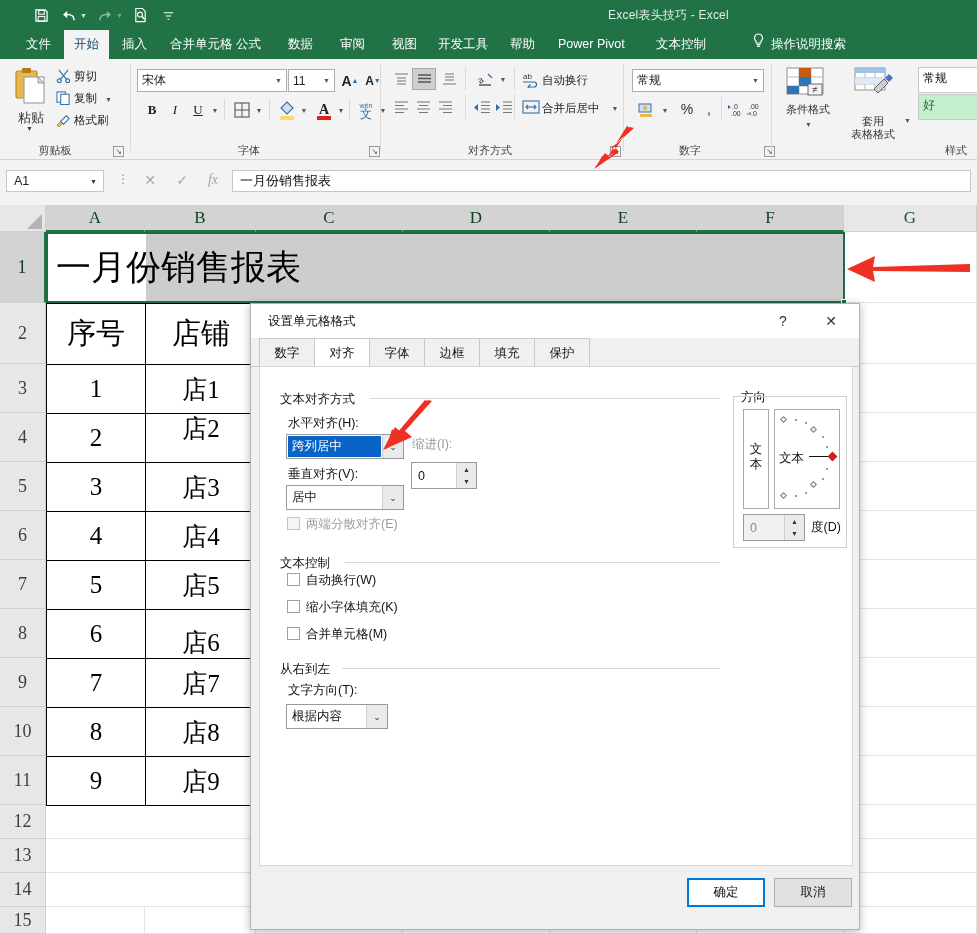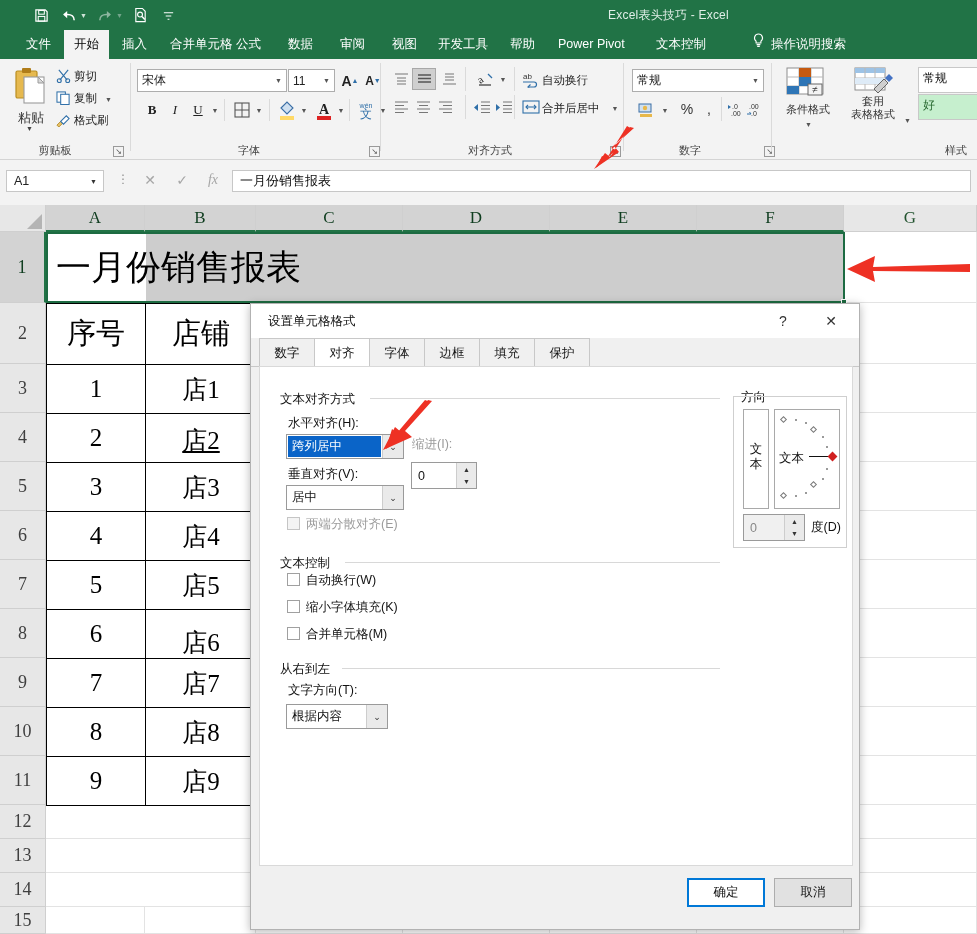--- a/index.html
+++ b/index.html
@@ -31,21 +31,21 @@
   }
   
   #tabstrip {
     position:absolute; left:0; top:30px; width:977px; height:29px;
     background:#217346;
   }
   .rtab {
     position:absolute; top:0; height:29px; line-height:29px;
     color:#fff; font-size:12.5px; padding:0 10px; white-space:nowrap;
   }
-  .rtab.active { background:#f3f3f3; color:#000000;text-align:center; }
+  .rtab.active { background:#f3f3f3; color:#0c4a6e;text-align:center; }
   #searchbox { position:absolute; top:0; height:29px; line-height:29px; color:#fff; font-size:12.5px; white-space:nowrap; }
   .bulb { display:inline-block; vertical-align:middle; margin-right:6px; }
   
   #ribbon {
     position:absolute; left:0; top:59px; width:977px; height:101px;
     background:#f3f3f3; border-bottom:1px solid #d4d4d4;
   }
   .grp { position:absolute; top:0; height:101px; }
   .grp-label {
     position:absolute; bottom:2px; width:100%; text-align:center;
@@ -475,21 +475,21 @@
     <div style="position:absolute;left:82px;top:8px;">
       <svg width="42" height="32" viewBox="0 0 42 32">
         <rect x="1" y="1" width="30" height="22" fill="#fff" stroke="#8e8e8e" stroke-width="1"></rect>
         <rect x="1" y="1" width="30" height="5" fill="#9dc3e6"></rect>
         <path d="M11 1v22M21 1v22M1 11h30M1 17h30" stroke="#b9b9b9" stroke-width="1"></path>
         <rect x="1" y="11" width="30" height="6" fill="#deebf7"></rect>
         <path d="M20 22l10-10 4 4-10 10z" fill="#cfcfcf" stroke="#666" stroke-width="1"></path>
         <path d="M31 11l4-4 4 4-4 4z" fill="#4472c4"></path>
       </svg>
     </div>
-    <div class="st-lbl" style="left:72px;top:36px;">
+    <div class="st-lbl" style="left:72px;top:56px;">
       <span>套用</span><br><span>表格格式</span>
     </div>
     <div class="mini-car" style="position:absolute;left:132px;top:58px;">▼</div>
 
     <div class="stylebox" style="left:146px;top:8px;width:80px;height:26px;background:#fff;color:#111;">
       <span>常规</span>
     </div>
     <div class="stylebox" style="left:146px;top:35px;width:80px;height:26px;background:#c6efce;color:#2b6b33;">
       <span>好</span>
     </div>
@@ -587,21 +587,21 @@
   <div class="gcell bordered" style="left:145px;top:551px;width:112px;height:50px;"></div>
 
   <div class="gtext" style="left:56px;top:30px;width:420px;height:65px;justify-content:flex-start;font-size:35px;">一月份销售报表</div>
 
   <div class="gtext" style="left:46px;top:98px;width:100px;height:62px;font-size:29px;">序号</div>
   <div class="gtext" style="left:145px;top:98px;width:112px;height:62px;font-size:29px;">店铺</div>
 
   <div class="gtext" style="left:46px;top:159px;width:100px;height:50px;font-size:25px;">1</div>
   <div class="gtext" style="left:145px;top:159px;width:112px;height:50px;font-size:25px;">店1</div>
   <div class="gtext" style="left:46px;top:208px;width:100px;height:50px;font-size:25px;">2</div>
-  <div class="gtext" style="left:145px;top:208px;width:112px;height:54px;font-size:25px;text-decoration:underline;">店2</div>
+  <div class="gtext" style="left:145px;top:196px;width:112px;height:54px;font-size:25px;">店2</div>
   <div class="gtext" style="left:46px;top:257px;width:100px;height:50px;font-size:25px;">3</div>
   <div class="gtext" style="left:145px;top:257px;width:112px;height:50px;font-size:25px;">店3</div>
   <div class="gtext" style="left:46px;top:306px;width:100px;height:50px;font-size:25px;">4</div>
   <div class="gtext" style="left:145px;top:306px;width:112px;height:50px;font-size:25px;">店4</div>
   <div class="gtext" style="left:46px;top:355px;width:100px;height:50px;font-size:25px;">5</div>
   <div class="gtext" style="left:145px;top:355px;width:112px;height:50px;font-size:25px;">店5</div>
   <div class="gtext" style="left:46px;top:404px;width:100px;height:50px;font-size:25px;">6</div>
   <div class="gtext" style="left:145px;top:404px;width:112px;height:66px;font-size:25px;">店6</div>
   <div class="gtext" style="left:46px;top:453px;width:100px;height:50px;font-size:25px;">7</div>
   <div class="gtext" style="left:145px;top:453px;width:112px;height:50px;font-size:25px;">店7</div>

